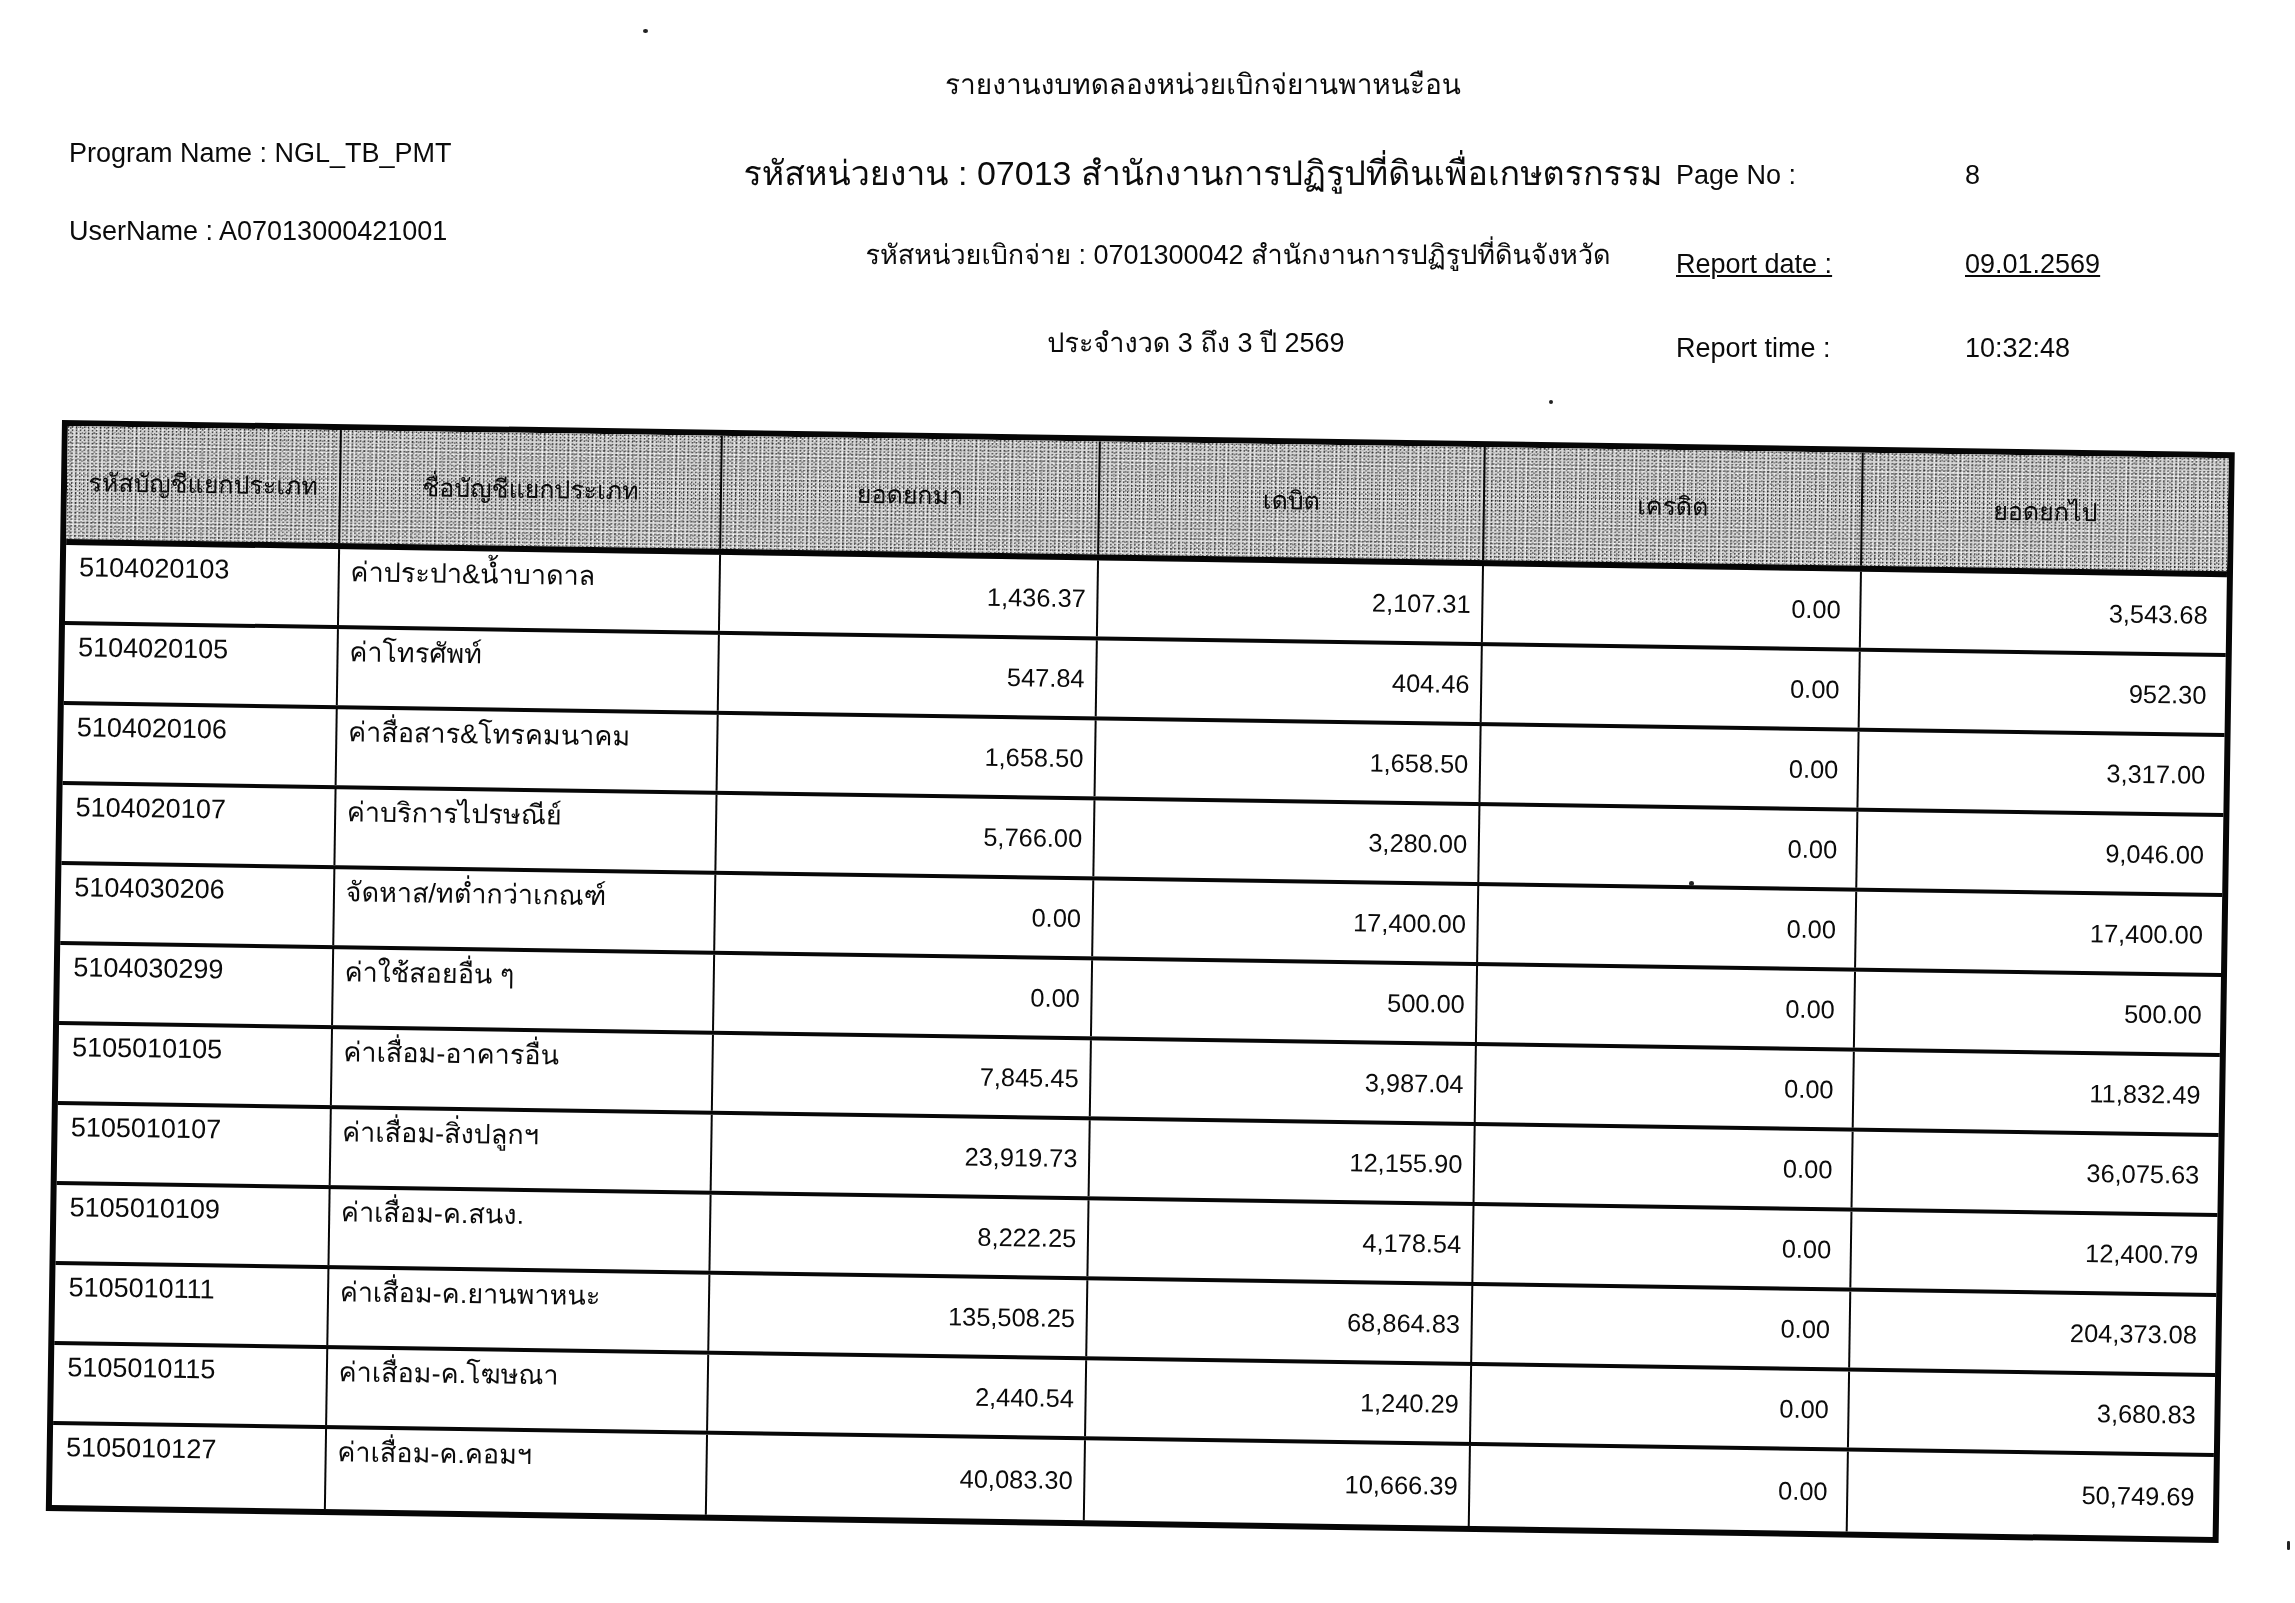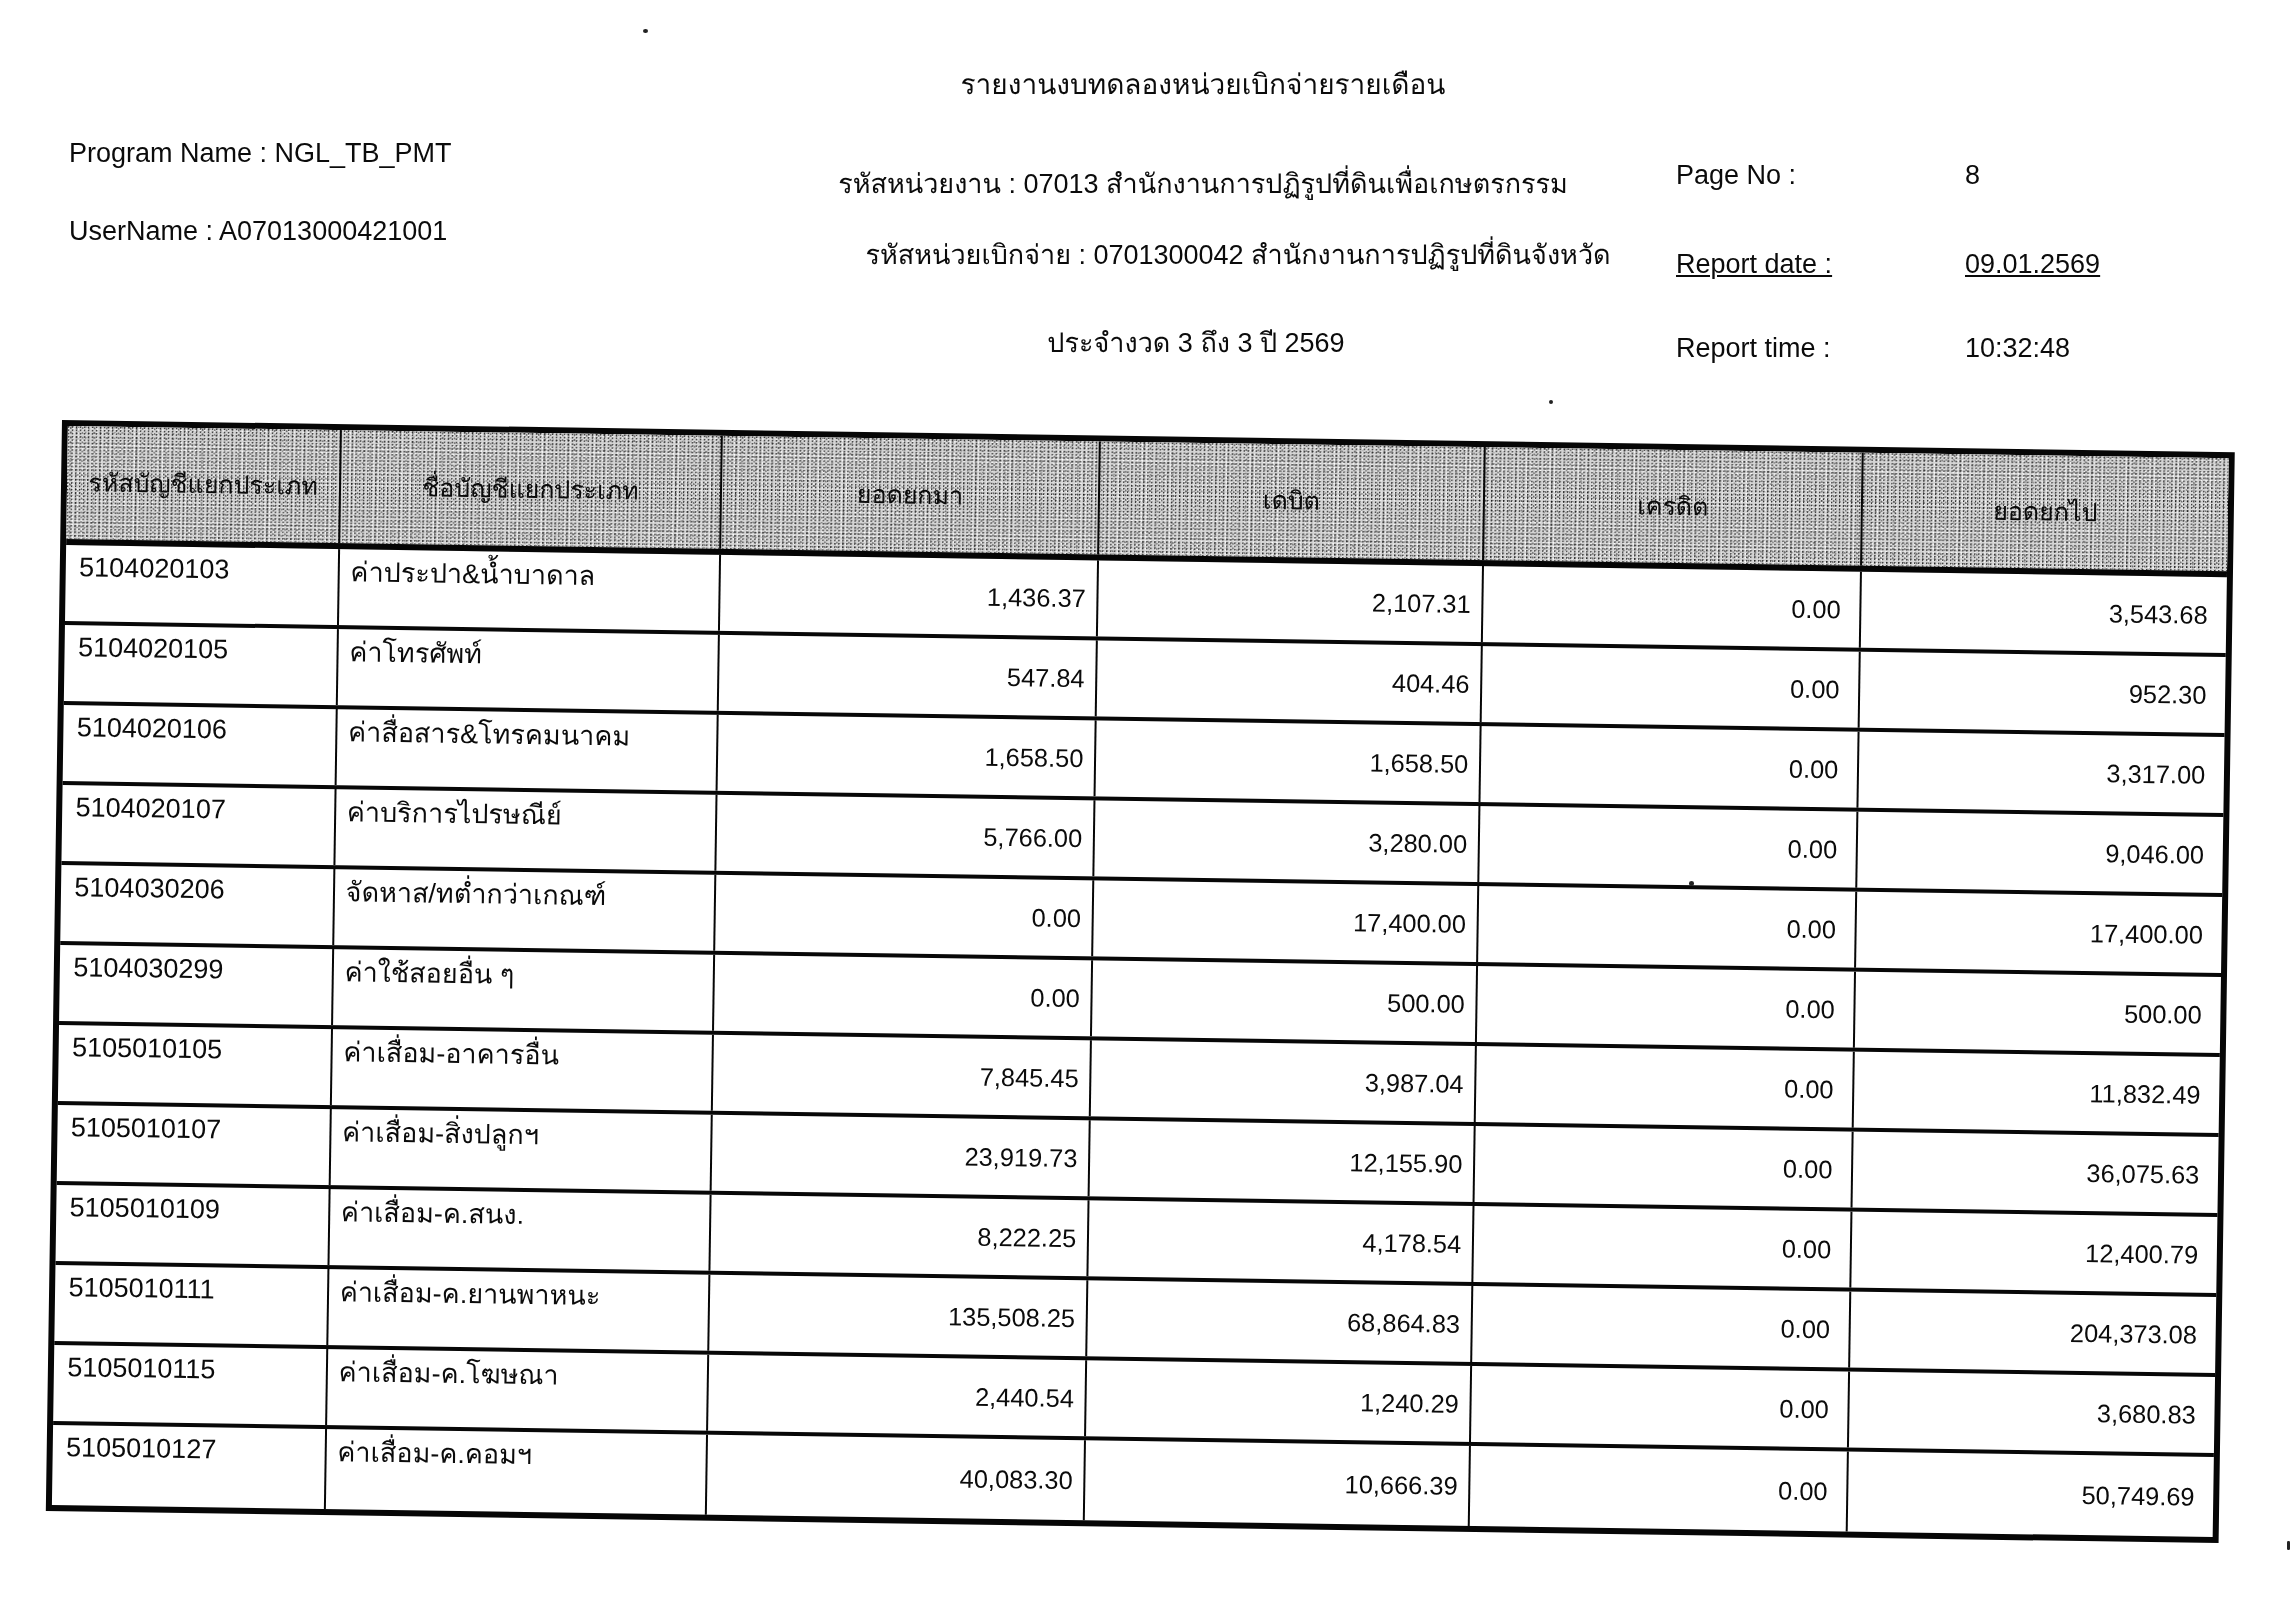--- a/index.html
+++ b/index.html
@@ -5,21 +5,21 @@
   * { margin:0; padding:0; box-sizing:border-box; }
   html,body { width:2295px; height:1603px; background:#ffffff; overflow:hidden;
               font-family:"Liberation Sans","DejaVu Sans",sans-serif; color:#0b0b0b; }
   .abs { position:absolute; }
 
   
   .doc-title { top:64px; left:1203px; transform:translateX(-50%);
                font-size:28px; line-height:1.5; white-space:nowrap; }
   .hdr-left-1 { top:138px; left:69px; font-size:27px; white-space:nowrap; }
   .hdr-left-2 { top:216px; left:69px; font-size:27px; white-space:nowrap; }
-  .hdr-center-1 { top:164px; left:1203px; transform:translateX(-50%); font-size:27px; line-height:1.5; white-space:nowrap; }
+  .hdr-center-1 { top:148px; left:1203px; transform:translateX(-50%); font-size:34px; line-height:1.5; white-space:nowrap; }
   .hdr-center-2 { top:235px; left:1203px; transform:translateX(-50%); font-size:27px; line-height:1.5; white-space:nowrap;margin-left:35px; }
   .hdr-center-3 { top:323px; left:1196px; transform:translateX(-50%); font-size:27px; line-height:1.5; white-space:nowrap; }
   .hdr-right-label { left:1676px; font-size:27px; white-space:nowrap; }
   .hdr-right-value { left:1965px; font-size:27px; white-space:nowrap; }
   .r1 { top:160px; } .r2 { top:249px;text-decoration:underline; } .r3 { top:333px; }
 
   
   .tbl { position:absolute; left:62px; top:420px; width:2173px;
          border:6px solid #060606; transform:rotate(0.85deg); transform-origin:0 0;
          background:#fff; }
@@ -48,21 +48,21 @@
   
   .dot { position:absolute; background:#222; border-radius:50%; }
   .d1 { width:4.7px; height:4px; left:643px; top:29px; }
   .d2 { width:4px; height:4px; left:1549px; top:400px; }
   .d3 { width:3.3px; height:9.4px; left:2287px; top:1541px; border-radius:1.3px; }
   .d4 { width:5.3px; height:4.7px; left:1689px; top:881px; }
 </style>
 </head>
 <body>
 
-<div class="abs doc-title">รายงานงบทดลองหน่วยเบิกจ่ายรายเดือน</div>
+<div class="abs doc-title">รายงานงบทดลองหน่วยเบิกจ่ยานพาหนะือน</div>
 
 <div class="abs hdr-left-1">Program Name : NGL_TB_PMT</div>
 <div class="abs hdr-left-2">UserName : A07013000421001</div>
 
 <div class="abs hdr-center-1">รหัสหน่วยงาน : 07013 สำนักงานการปฏิรูปที่ดินเพื่อเกษตรกรรม</div>
 <div class="abs hdr-center-2">รหัสหน่วยเบิกจ่าย : 0701300042 สำนักงานการปฏิรูปที่ดินจังหวัด</div>
 <div class="abs hdr-center-3">ประจำงวด 3 ถึง 3 ปี 2569</div>
 
 <div class="abs hdr-right-label r1">Page No :</div>
 <div class="abs hdr-right-value r1">8</div>

